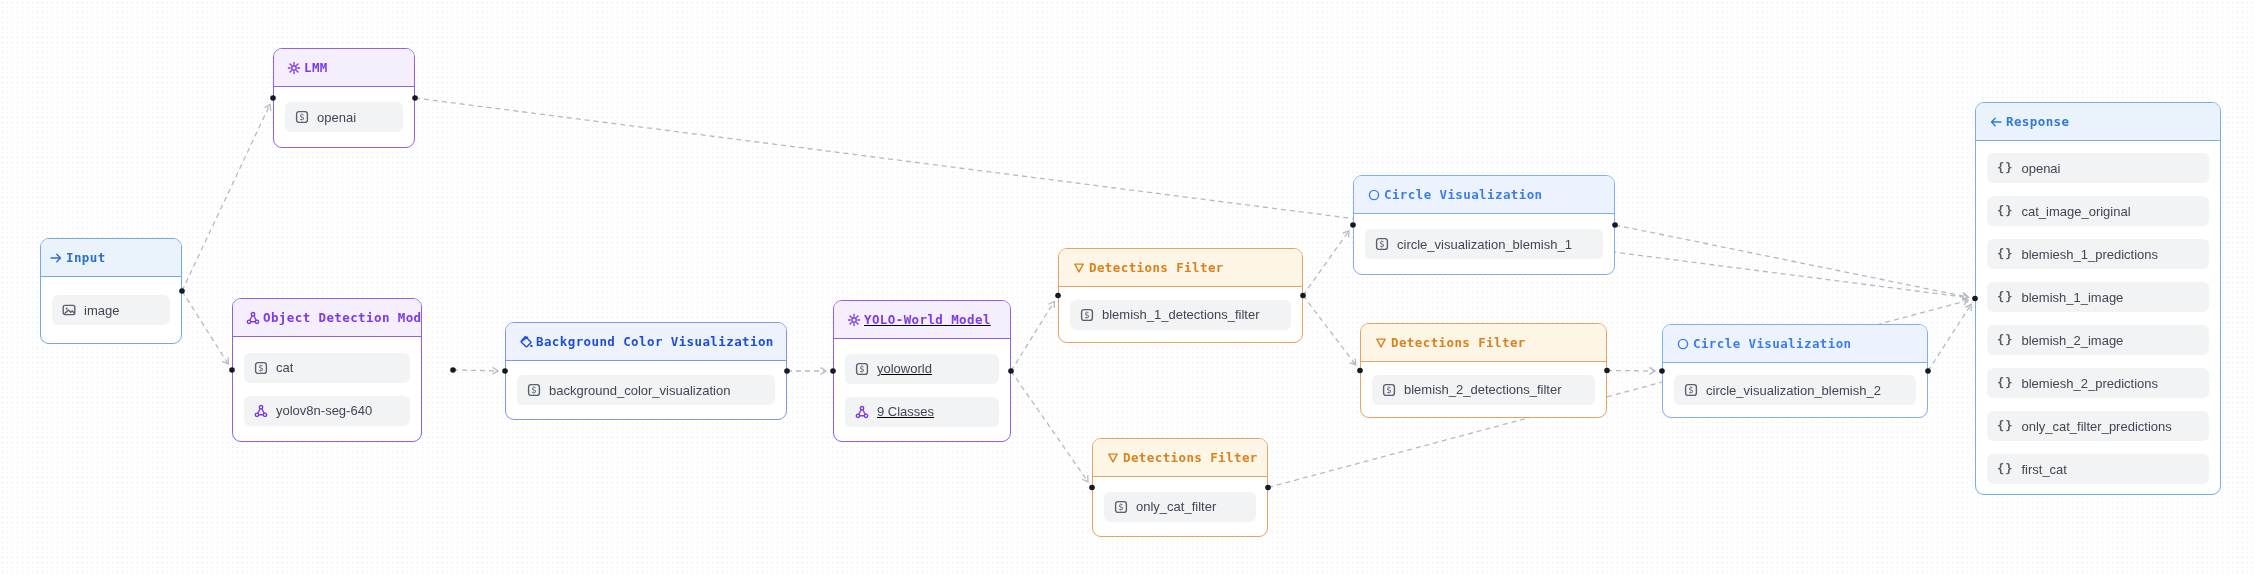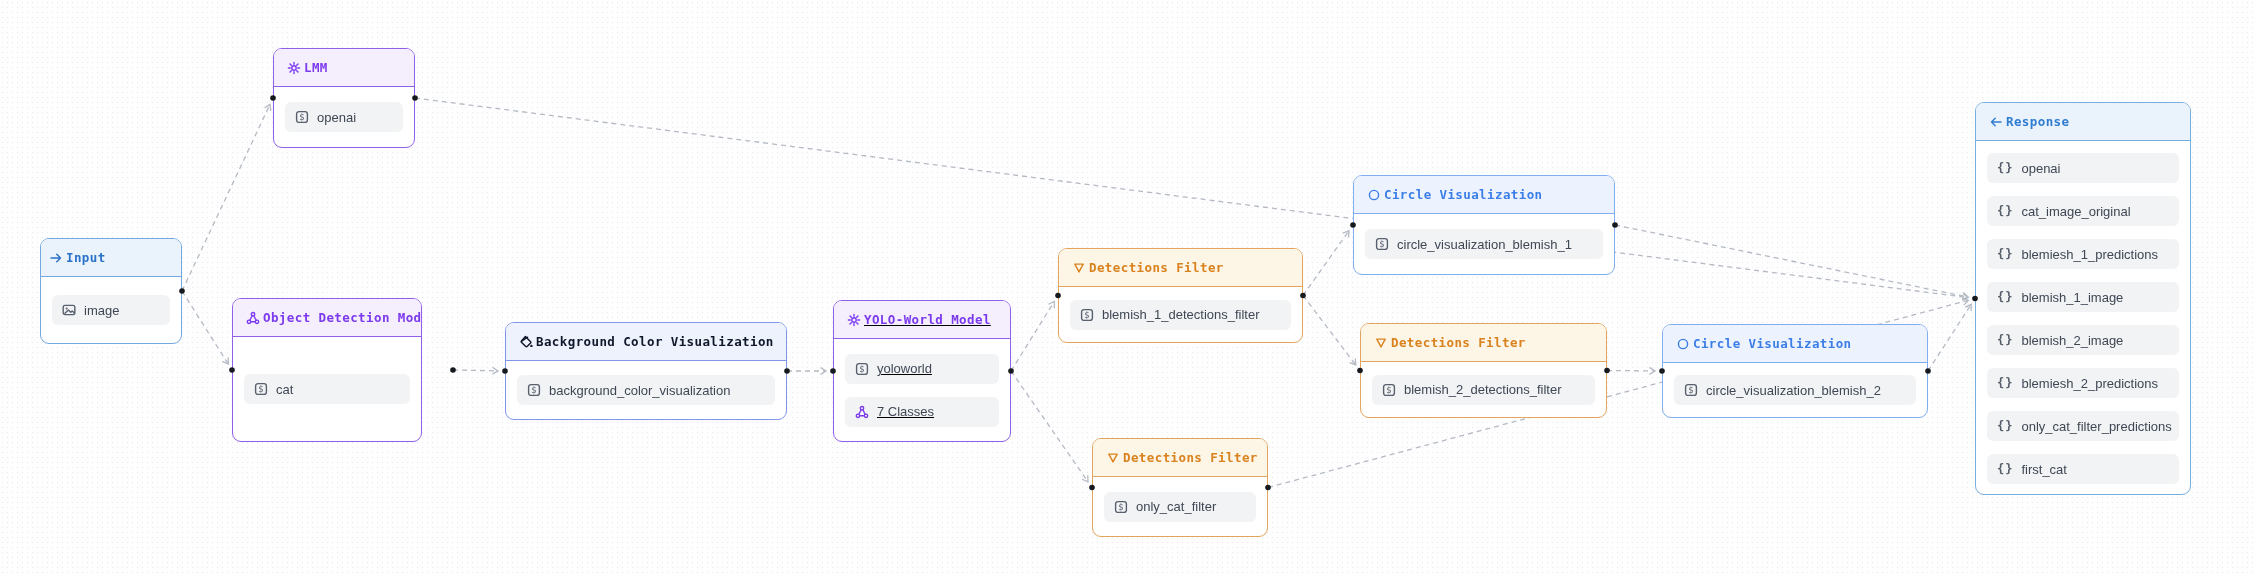--- a/index.html
+++ b/index.html
@@ -129,75 +129,86 @@
         <div class="node-body">
           <div class="item">
             <span class="iicon">
               <svg class="ic" width="14" height="14" viewBox="0 0 14 14" fill="none" stroke="currentColor" stroke-width="1.4" stroke-linecap="round" stroke-linejoin="round">
                 <rect x="1.6" y="1.6" width="10.8" height="10.8" rx="2.4"></rect>
                 <text x="7" y="10.1" text-anchor="middle" font-size="8.5" stroke="none" fill="currentColor" font-family="DejaVu Sans, sans-serif">$</text>
               </svg>
             </span>
             <span>cat</span>
           </div>
-        </div>
-      </div>
-      <div class="node" style="left: 505px; top: 322px; width: 282px; height: 98px; border-color: rgb(126, 151, 234);">
-        <div class="node-header" style="background: rgb(238, 242, 253); color: #0f172a; border-bottom-color: rgb(126, 151, 234);">
-          <span class="hicon">
-            <svg class="ic" width="14" height="14" viewBox="0 0 14 14" fill="none" stroke="currentColor" stroke-width="1.4" stroke-linecap="round" stroke-linejoin="round">
-              <path d="M6.4,1.6 L11.6,6.8 a0.9,0.9 0 0 1 0,1.3 L8.1,11.6 a0.9,0.9 0 0 1 -1.3,0 L2.4,7.2 a0.9,0.9 0 0 1 0,-1.3 Z"></path>
-              <path d="M2.8,6.2 L8.6,2.2"></path>
-              <circle cx="12.4" cy="10.9" r="1.2" fill="currentColor" stroke="none"></circle>
-            </svg>
-          </span>
-          <span>Background Color Visualization</span>
-        </div>
-        <div class="node-body">
-          <div class="item">
-            <span class="iicon">
-              <svg class="ic" width="14" height="14" viewBox="0 0 14 14" fill="none" stroke="currentColor" stroke-width="1.4" stroke-linecap="round" stroke-linejoin="round">
-                <rect x="1.6" y="1.6" width="10.8" height="10.8" rx="2.4"></rect>
-                <text x="7" y="10.1" text-anchor="middle" font-size="8.5" stroke="none" fill="currentColor" font-family="DejaVu Sans, sans-serif">$</text>
-              </svg>
-            </span>
-            <span>background_color_visualization</span>
-          </div>
-        </div>
-      </div>
-      <div class="node" style="left: 833px; top: 300px; width: 178px; height: 142px; border-color: rgb(144, 97, 232); text-decoration: underline;">
-        <div class="node-header" style="background: rgb(244, 238, 253); color: rgb(124, 58, 237); border-bottom-color: rgb(144, 97, 232);">
-          <span class="hicon">
-            <svg class="ic" width="14" height="14" viewBox="0 0 14 14" fill="none" stroke="currentColor" stroke-width="1.4" stroke-linecap="round" stroke-linejoin="round">
-              <circle cx="7" cy="7" r="2.2"></circle>
-              <path d="M7,1.4 V3.2 M7,10.8 V12.6 M1.4,7 H3.2 M10.8,7 H12.6 M3,3 L4.3,4.3 M9.7,9.7 L11,11 M11,3 L9.7,4.3 M4.3,9.7 L3,11"></path>
-            </svg>
-          </span>
-          <span>YOLO-World Model</span>
-        </div>
-        <div class="node-body">
-          <div class="item">
-            <span class="iicon">
-              <svg class="ic" width="14" height="14" viewBox="0 0 14 14" fill="none" stroke="currentColor" stroke-width="1.4" stroke-linecap="round" stroke-linejoin="round">
-                <rect x="1.6" y="1.6" width="10.8" height="10.8" rx="2.4"></rect>
-                <text x="7" y="10.1" text-anchor="middle" font-size="8.5" stroke="none" fill="currentColor" font-family="DejaVu Sans, sans-serif">$</text>
-              </svg>
-            </span>
-            <span>yoloworld</span>
-          </div>
           <div class="item">
             <span class="iicon molecule-tint">
               <svg class="ic" width="14" height="14" viewBox="0 0 14 14" fill="none" stroke="currentColor" stroke-width="1.4" stroke-linecap="round" stroke-linejoin="round">
                 <circle cx="7" cy="3.2" r="1.7"></circle>
                 <circle cx="3" cy="10.8" r="1.7"></circle>
                 <circle cx="11" cy="10.8" r="1.7"></circle>
                 <path d="M6.2,4.7 L3.8,9.3 M7.8,4.7 L10.2,9.3 M4.7,10.8 H9.3"></path>
               </svg>
             </span>
-            <span>7 Classes</span>
+            <span>yolov8n-seg-640</span>
+          </div>
+        </div>
+      </div>
+      <div class="node" style="left: 505px; top: 322px; width: 282px; height: 98px; border-color: rgb(126, 151, 234);">
+        <div class="node-header" style="background: rgb(238, 242, 253); color: #1d4ed8; border-bottom-color: rgb(126, 151, 234);">
+          <span class="hicon">
+            <svg class="ic" width="14" height="14" viewBox="0 0 14 14" fill="none" stroke="currentColor" stroke-width="1.4" stroke-linecap="round" stroke-linejoin="round">
+              <path d="M6.4,1.6 L11.6,6.8 a0.9,0.9 0 0 1 0,1.3 L8.1,11.6 a0.9,0.9 0 0 1 -1.3,0 L2.4,7.2 a0.9,0.9 0 0 1 0,-1.3 Z"></path>
+              <path d="M2.8,6.2 L8.6,2.2"></path>
+              <circle cx="12.4" cy="10.9" r="1.2" fill="currentColor" stroke="none"></circle>
+            </svg>
+          </span>
+          <span>Background Color Visualization</span>
+        </div>
+        <div class="node-body">
+          <div class="item">
+            <span class="iicon">
+              <svg class="ic" width="14" height="14" viewBox="0 0 14 14" fill="none" stroke="currentColor" stroke-width="1.4" stroke-linecap="round" stroke-linejoin="round">
+                <rect x="1.6" y="1.6" width="10.8" height="10.8" rx="2.4"></rect>
+                <text x="7" y="10.1" text-anchor="middle" font-size="8.5" stroke="none" fill="currentColor" font-family="DejaVu Sans, sans-serif">$</text>
+              </svg>
+            </span>
+            <span>background_color_visualization</span>
+          </div>
+        </div>
+      </div>
+      <div class="node" style="left: 833px; top: 300px; width: 178px; height: 142px; border-color: rgb(144, 97, 232); text-decoration: underline;">
+        <div class="node-header" style="background: rgb(244, 238, 253); color: rgb(124, 58, 237); border-bottom-color: rgb(144, 97, 232);">
+          <span class="hicon">
+            <svg class="ic" width="14" height="14" viewBox="0 0 14 14" fill="none" stroke="currentColor" stroke-width="1.4" stroke-linecap="round" stroke-linejoin="round">
+              <circle cx="7" cy="7" r="2.2"></circle>
+              <path d="M7,1.4 V3.2 M7,10.8 V12.6 M1.4,7 H3.2 M10.8,7 H12.6 M3,3 L4.3,4.3 M9.7,9.7 L11,11 M11,3 L9.7,4.3 M4.3,9.7 L3,11"></path>
+            </svg>
+          </span>
+          <span>YOLO-World Model</span>
+        </div>
+        <div class="node-body">
+          <div class="item">
+            <span class="iicon">
+              <svg class="ic" width="14" height="14" viewBox="0 0 14 14" fill="none" stroke="currentColor" stroke-width="1.4" stroke-linecap="round" stroke-linejoin="round">
+                <rect x="1.6" y="1.6" width="10.8" height="10.8" rx="2.4"></rect>
+                <text x="7" y="10.1" text-anchor="middle" font-size="8.5" stroke="none" fill="currentColor" font-family="DejaVu Sans, sans-serif">$</text>
+              </svg>
+            </span>
+            <span>yoloworld</span>
+          </div>
+          <div class="item">
+            <span class="iicon molecule-tint">
+              <svg class="ic" width="14" height="14" viewBox="0 0 14 14" fill="none" stroke="currentColor" stroke-width="1.4" stroke-linecap="round" stroke-linejoin="round">
+                <circle cx="7" cy="3.2" r="1.7"></circle>
+                <circle cx="3" cy="10.8" r="1.7"></circle>
+                <circle cx="11" cy="10.8" r="1.7"></circle>
+                <path d="M6.2,4.7 L3.8,9.3 M7.8,4.7 L10.2,9.3 M4.7,10.8 H9.3"></path>
+              </svg>
+            </span>
+            <span>9 Classes</span>
           </div>
         </div>
       </div>
       <div class="node" style="left: 1058px; top: 248px; width: 245px; height: 95px; border-color: rgb(227, 165, 94);">
         <div class="node-header" style="background: rgb(253, 245, 230); color: rgb(217, 130, 30); border-bottom-color: rgb(227, 165, 94);">
           <span class="hicon">
             <svg class="ic" width="14" height="14" viewBox="0 0 14 14" fill="none" stroke="currentColor" stroke-width="1.4" stroke-linecap="round" stroke-linejoin="round">
               <path d="M2.8,3.1 H11.2 L7,10.9 Z"></path>
             </svg>
           </span>
@@ -292,21 +303,21 @@
             <span class="iicon">
               <svg class="ic" width="14" height="14" viewBox="0 0 14 14" fill="none" stroke="currentColor" stroke-width="1.4" stroke-linecap="round" stroke-linejoin="round">
                 <rect x="1.6" y="1.6" width="10.8" height="10.8" rx="2.4"></rect>
                 <text x="7" y="10.1" text-anchor="middle" font-size="8.5" stroke="none" fill="currentColor" font-family="DejaVu Sans, sans-serif">$</text>
               </svg>
             </span>
             <span>only_cat_filter</span>
           </div>
         </div>
       </div>
-      <div class="node" style="left: 1975px; top: 102px; width: 216px; height: 393px; border-color: rgb(119, 174, 222);">
+      <div class="node" style="left: 1975px; top: 102px; width: 246px; height: 393px; border-color: rgb(119, 174, 222);">
         <div class="node-header" style="background: rgb(234, 243, 252); color: rgb(47, 124, 208); border-bottom-color: rgb(119, 174, 222);">
           <span class="hicon">
             <svg class="ic" width="14" height="14" viewBox="0 0 14 14" fill="none" stroke="currentColor" stroke-width="1.4" stroke-linecap="round" stroke-linejoin="round">
               <path d="M12,7 H2.5 M6.2,3.2 L2.5,7 L6.2,10.8"></path>
             </svg>
           </span>
           <span>Response</span>
         </div>
         <div class="node-body">
           <div class="item">

